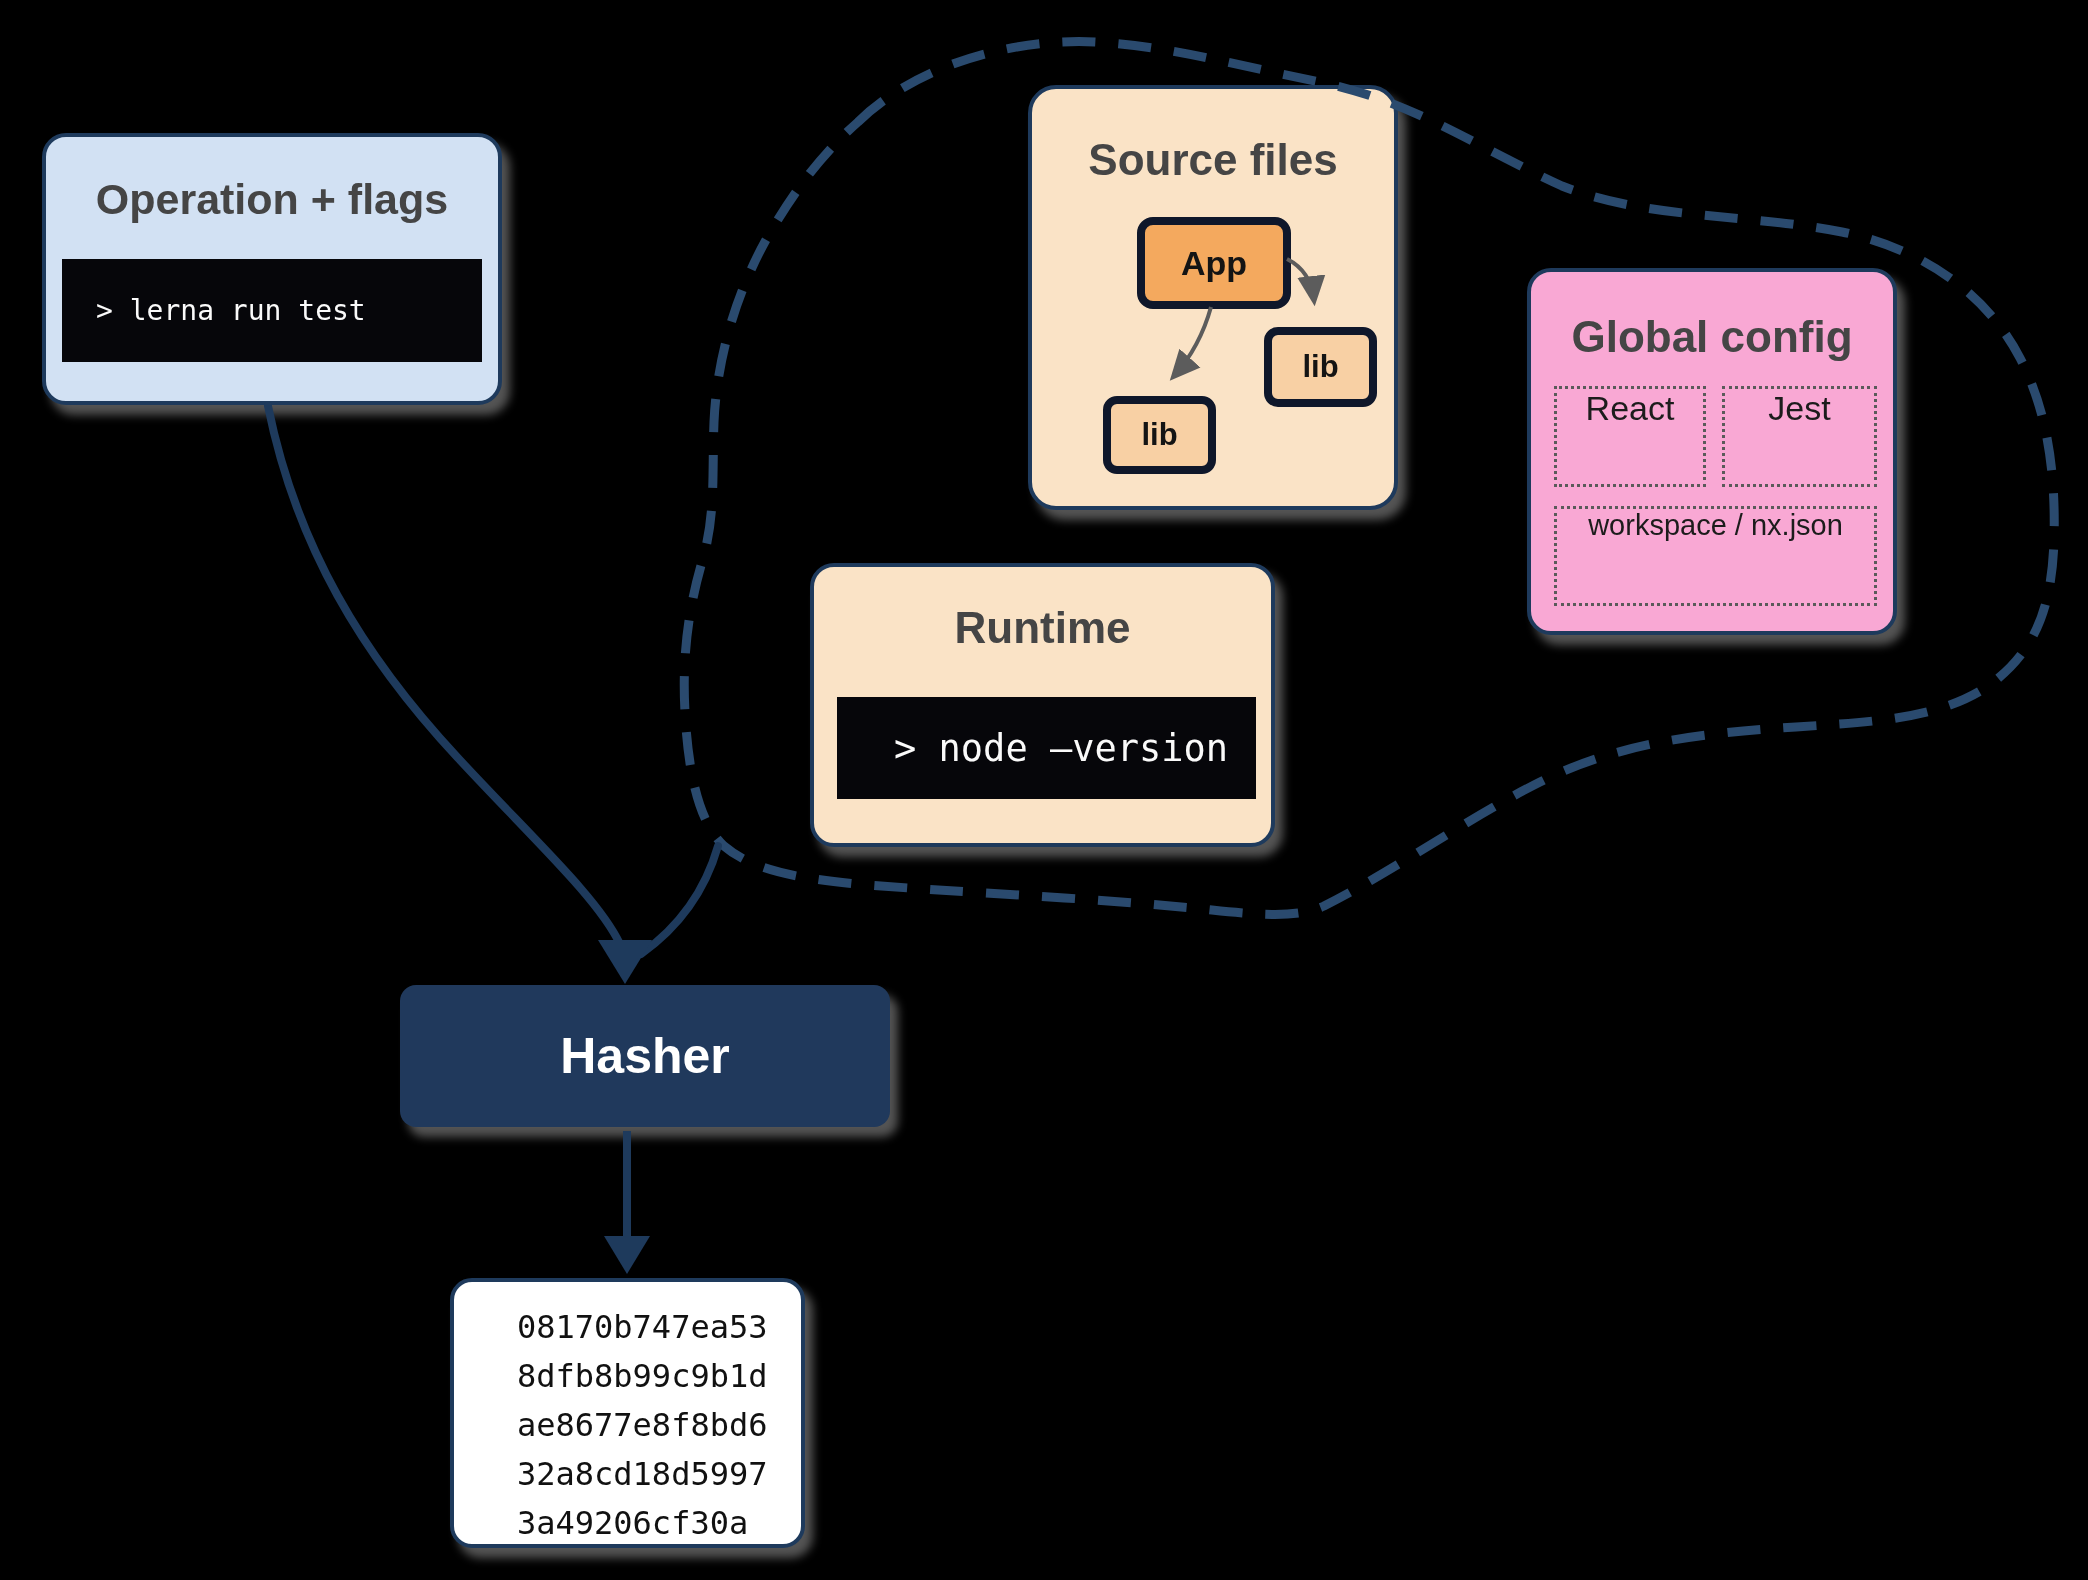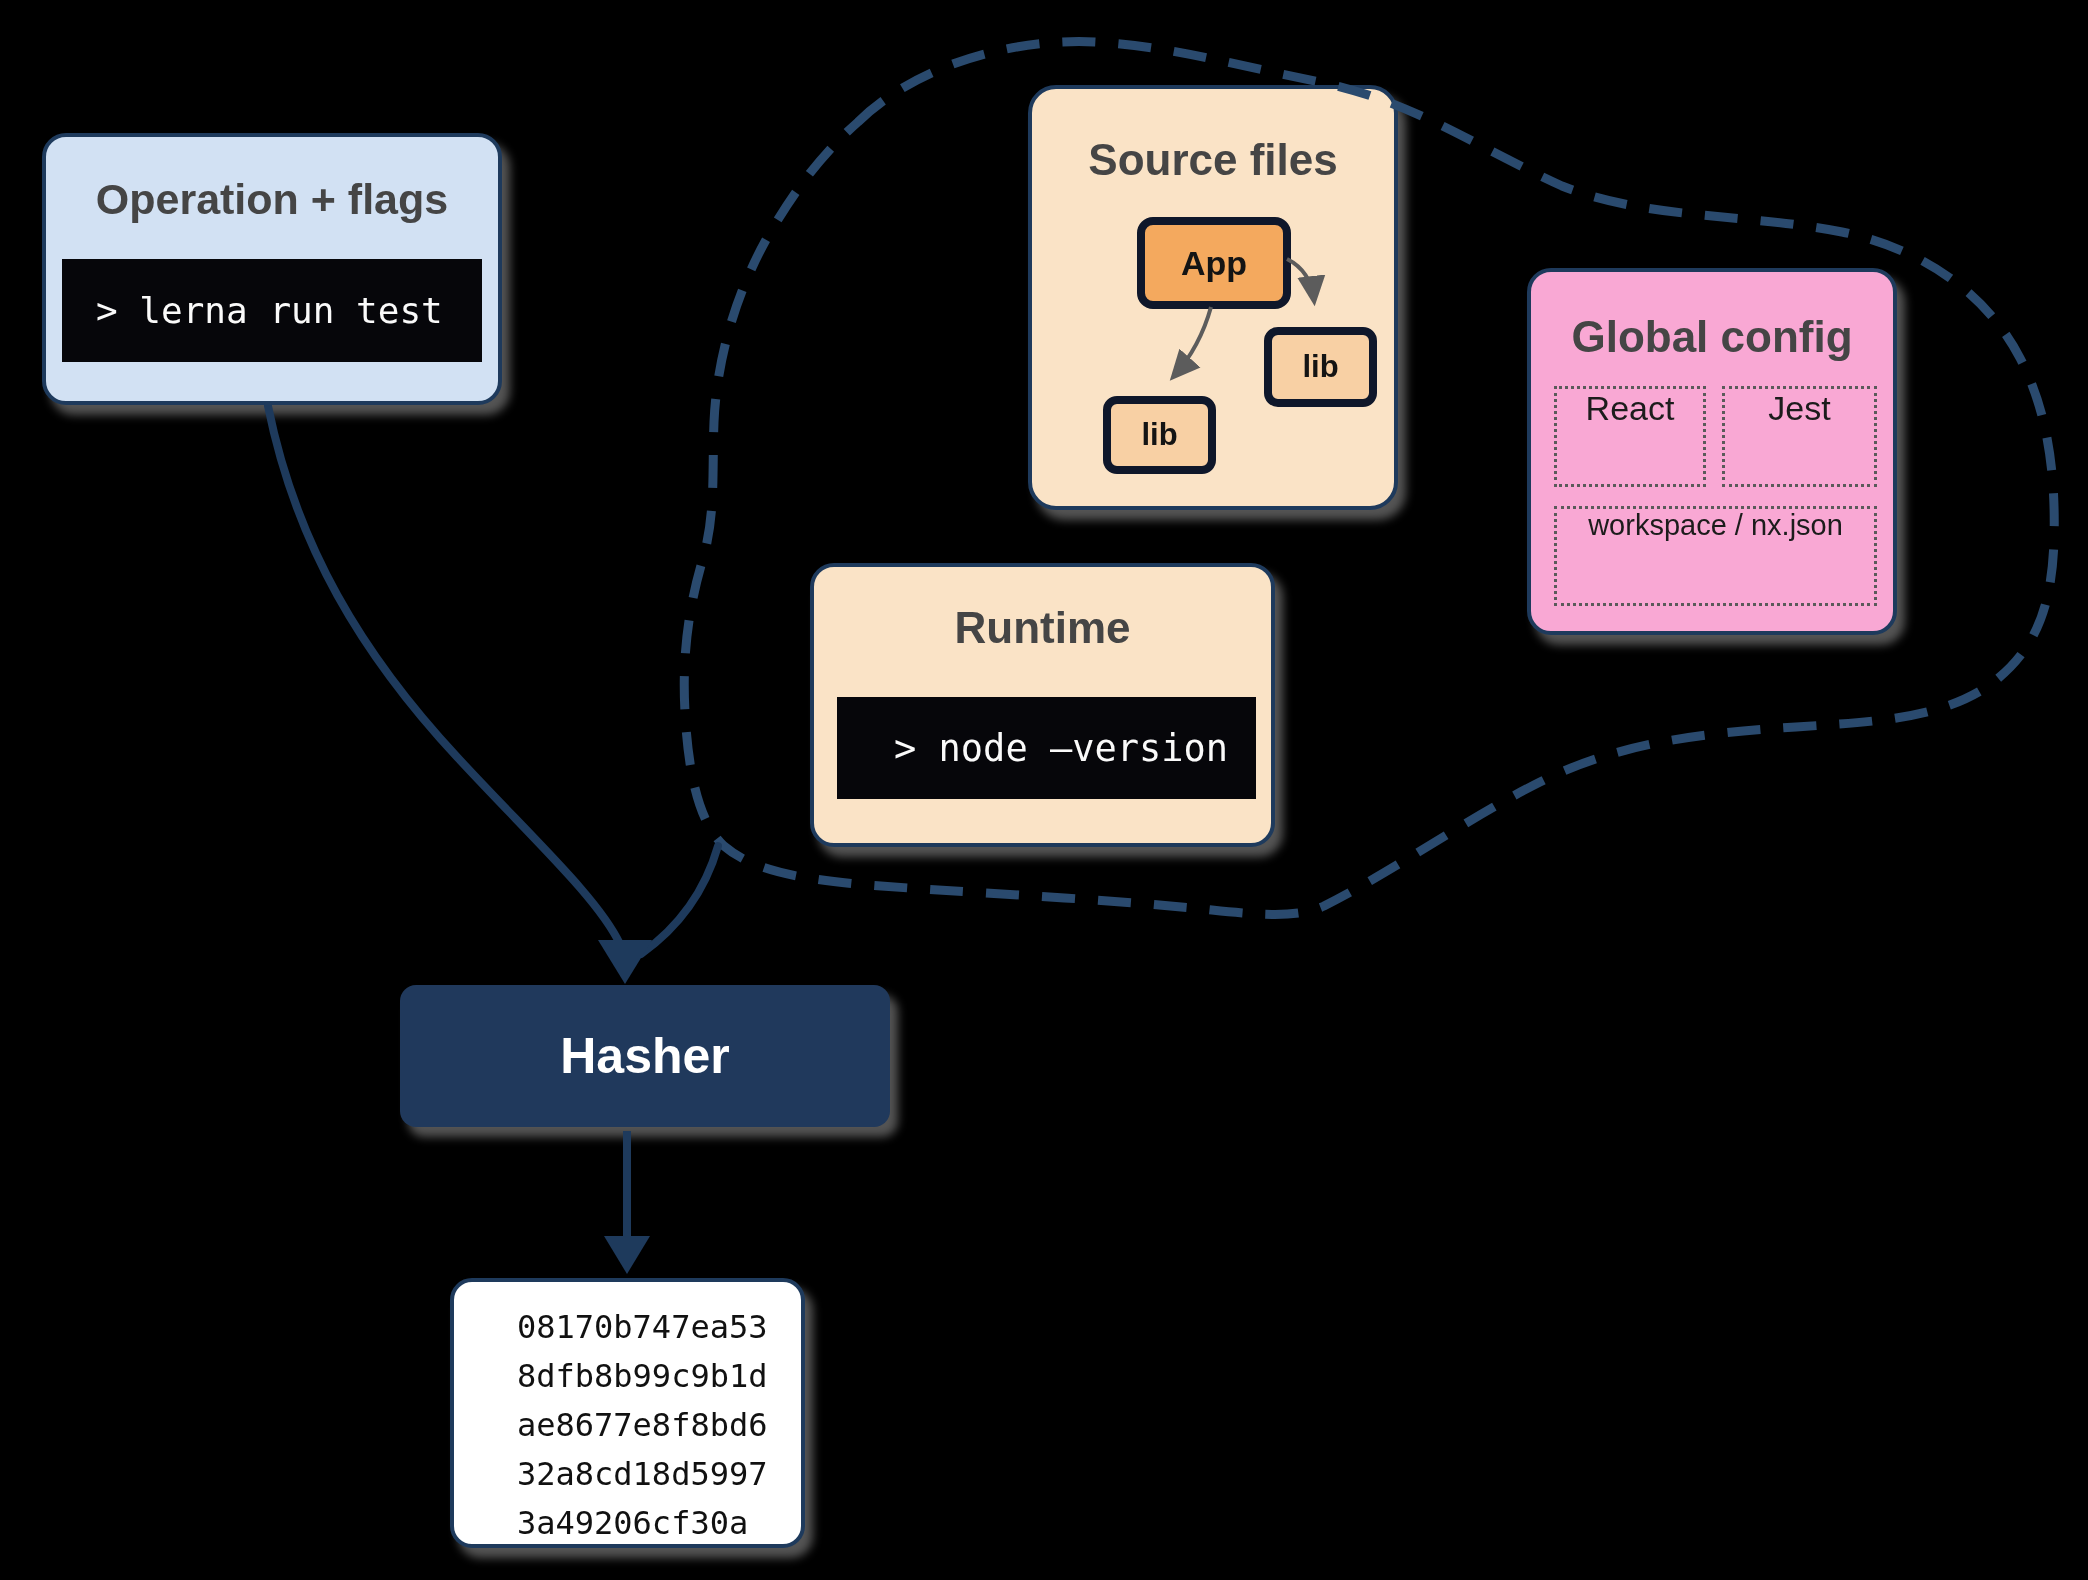--- a/index.html
+++ b/index.html
@@ -7,21 +7,21 @@
           font-family:"Liberation Sans",sans-serif;}
   .card{position:absolute;border:4px solid #1e3a5c;border-radius:24px;
         box-shadow:8px 10px 10px rgba(168,168,168,.5);box-sizing:border-box;}
   .card-title{width:100%;text-align:center;font-weight:bold;color:#454545;}
   .terminal{position:absolute;background:#06060a;color:#fafafa;
             font-family:"DejaVu Sans Mono",monospace;display:flex;align-items:center;
             box-sizing:border-box;}
   
   .op-card{left:42px;top:133px;width:460px;height:272px;background:#d2e1f3;}
   .op-card .card-title{margin-top:38px;font-size:43px;}
-  .op-card .terminal{left:16px;top:122px;width:420px;height:103px;font-size:36px;padding-left:34px;}
+  .op-card .terminal{left:16px;top:122px;width:420px;height:103px;font-size:28px;padding-left:34px;}
   
   .src-card{left:1028px;top:85px;width:370px;height:425px;background:#fae3c6;border-radius:28px;}
   .src-card .card-title{margin-top:46px;font-size:44px;}
   .node{position:absolute;border:8px solid #0f172a;box-sizing:border-box;
         display:flex;align-items:center;justify-content:center;font-weight:bold;color:#141414;}
   .app-node{left:105px;top:128px;width:154px;height:92px;background:#f4a95e;border-radius:16px;font-size:34px;}
   .lib-node{background:#f8d0a4;border-radius:14px;font-size:31px;}
   .lib-right{left:232px;top:238px;width:113px;height:80px;}
   .lib-left{left:71px;top:307px;width:113px;height:78px;}
   

